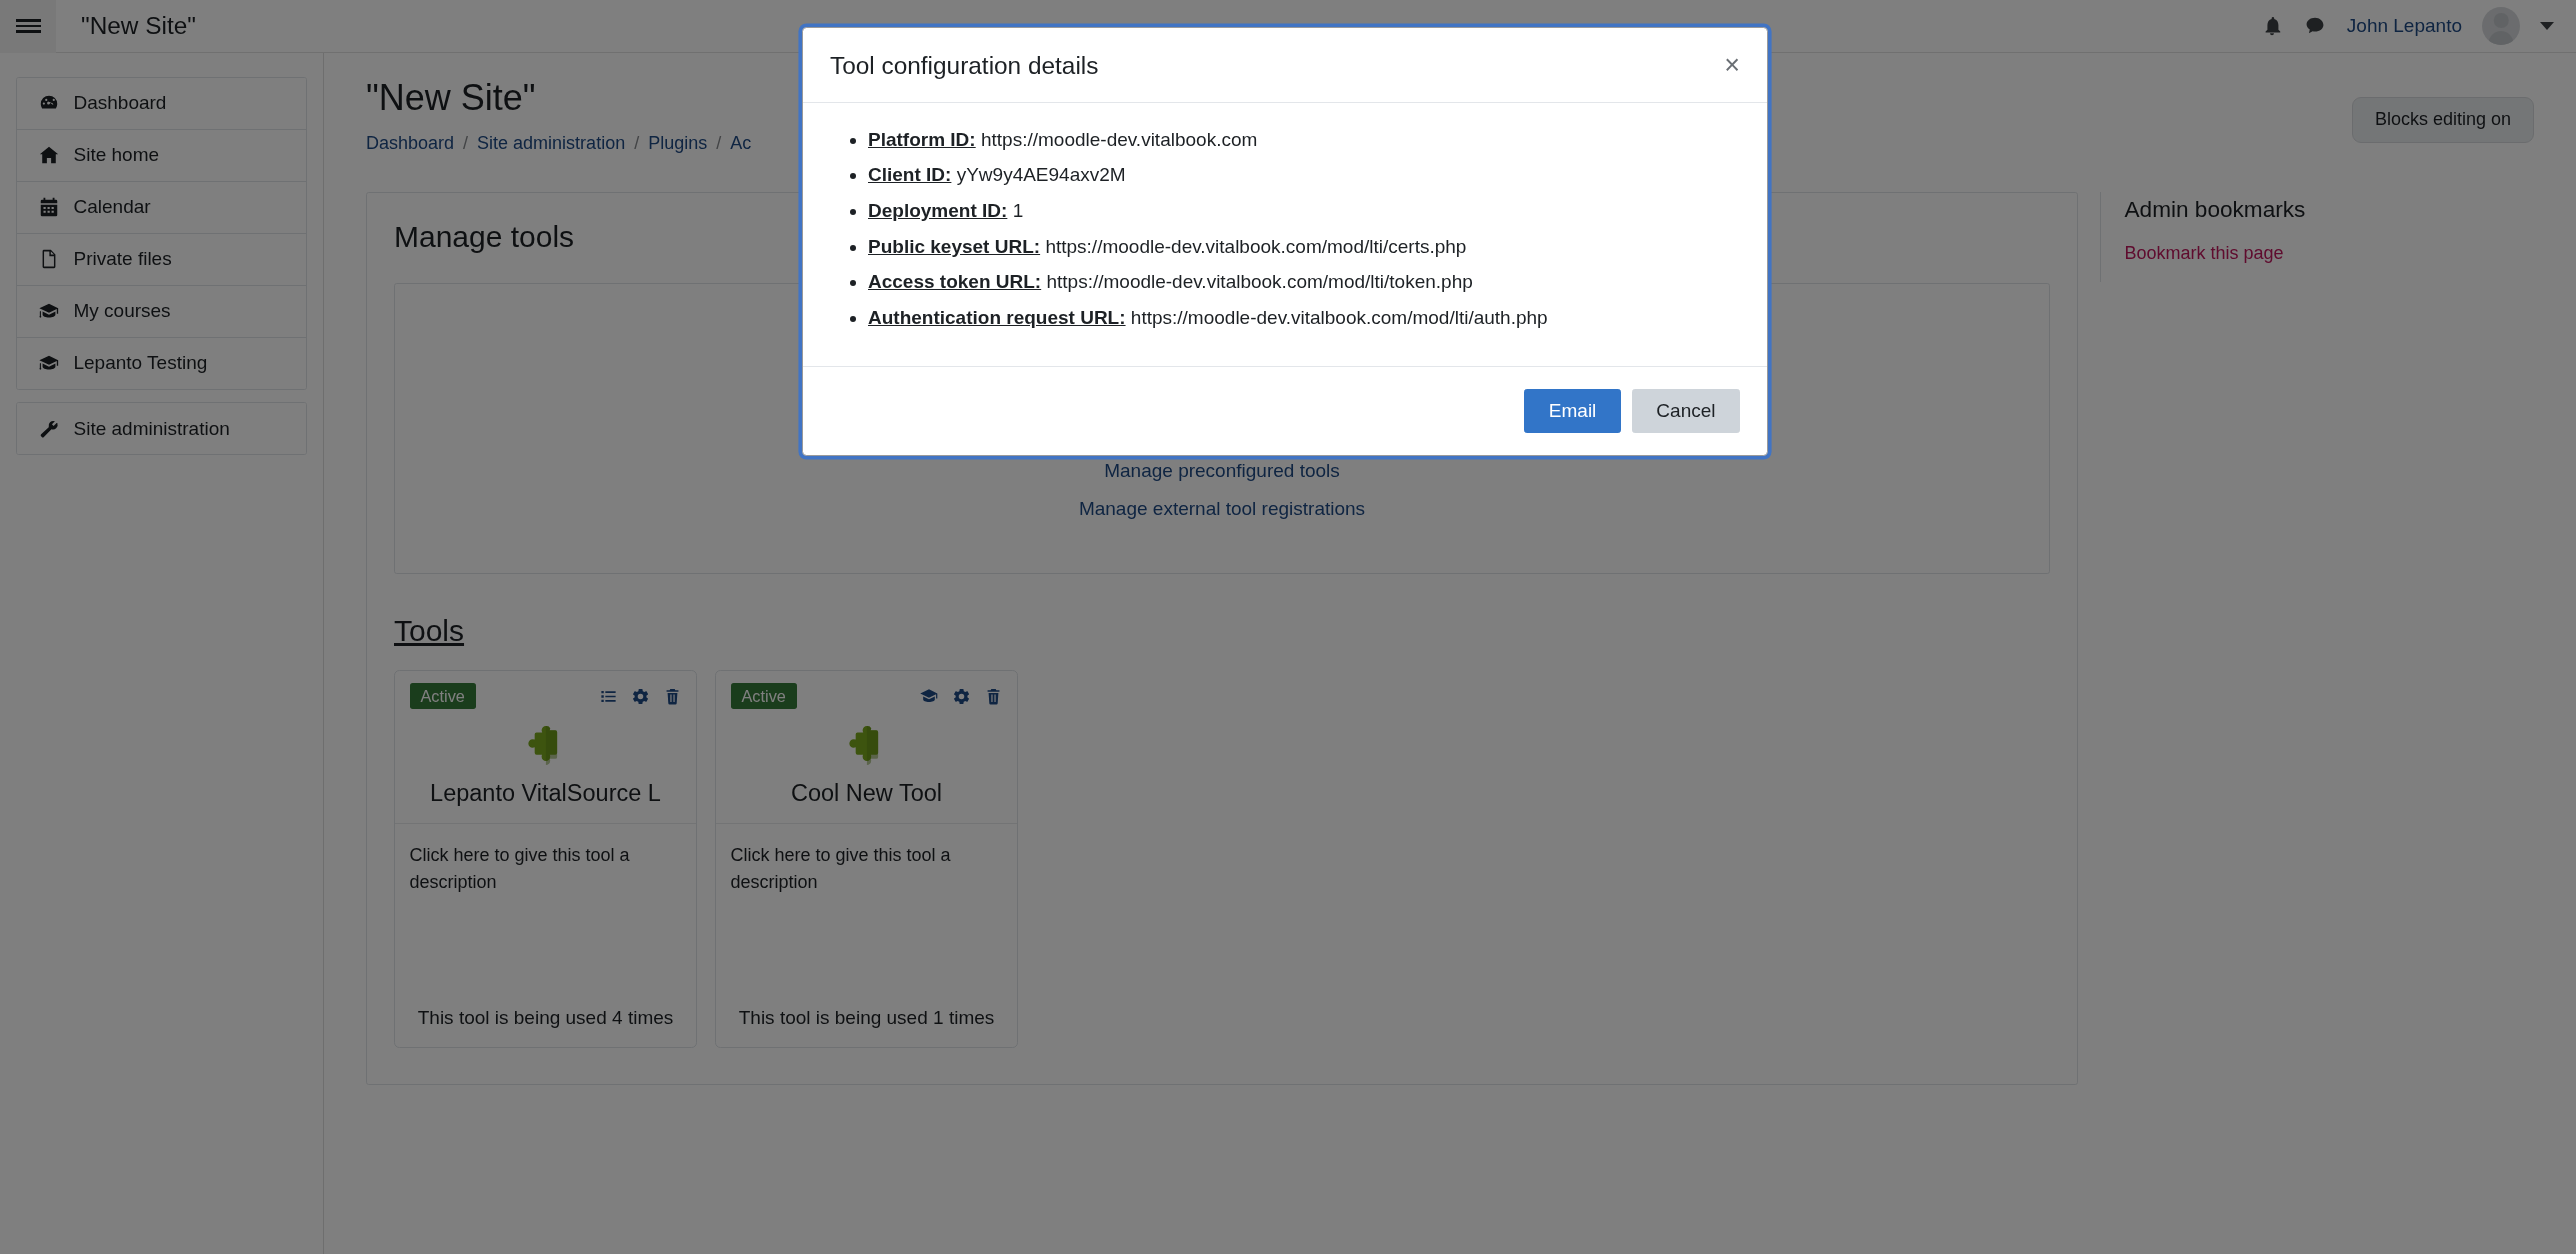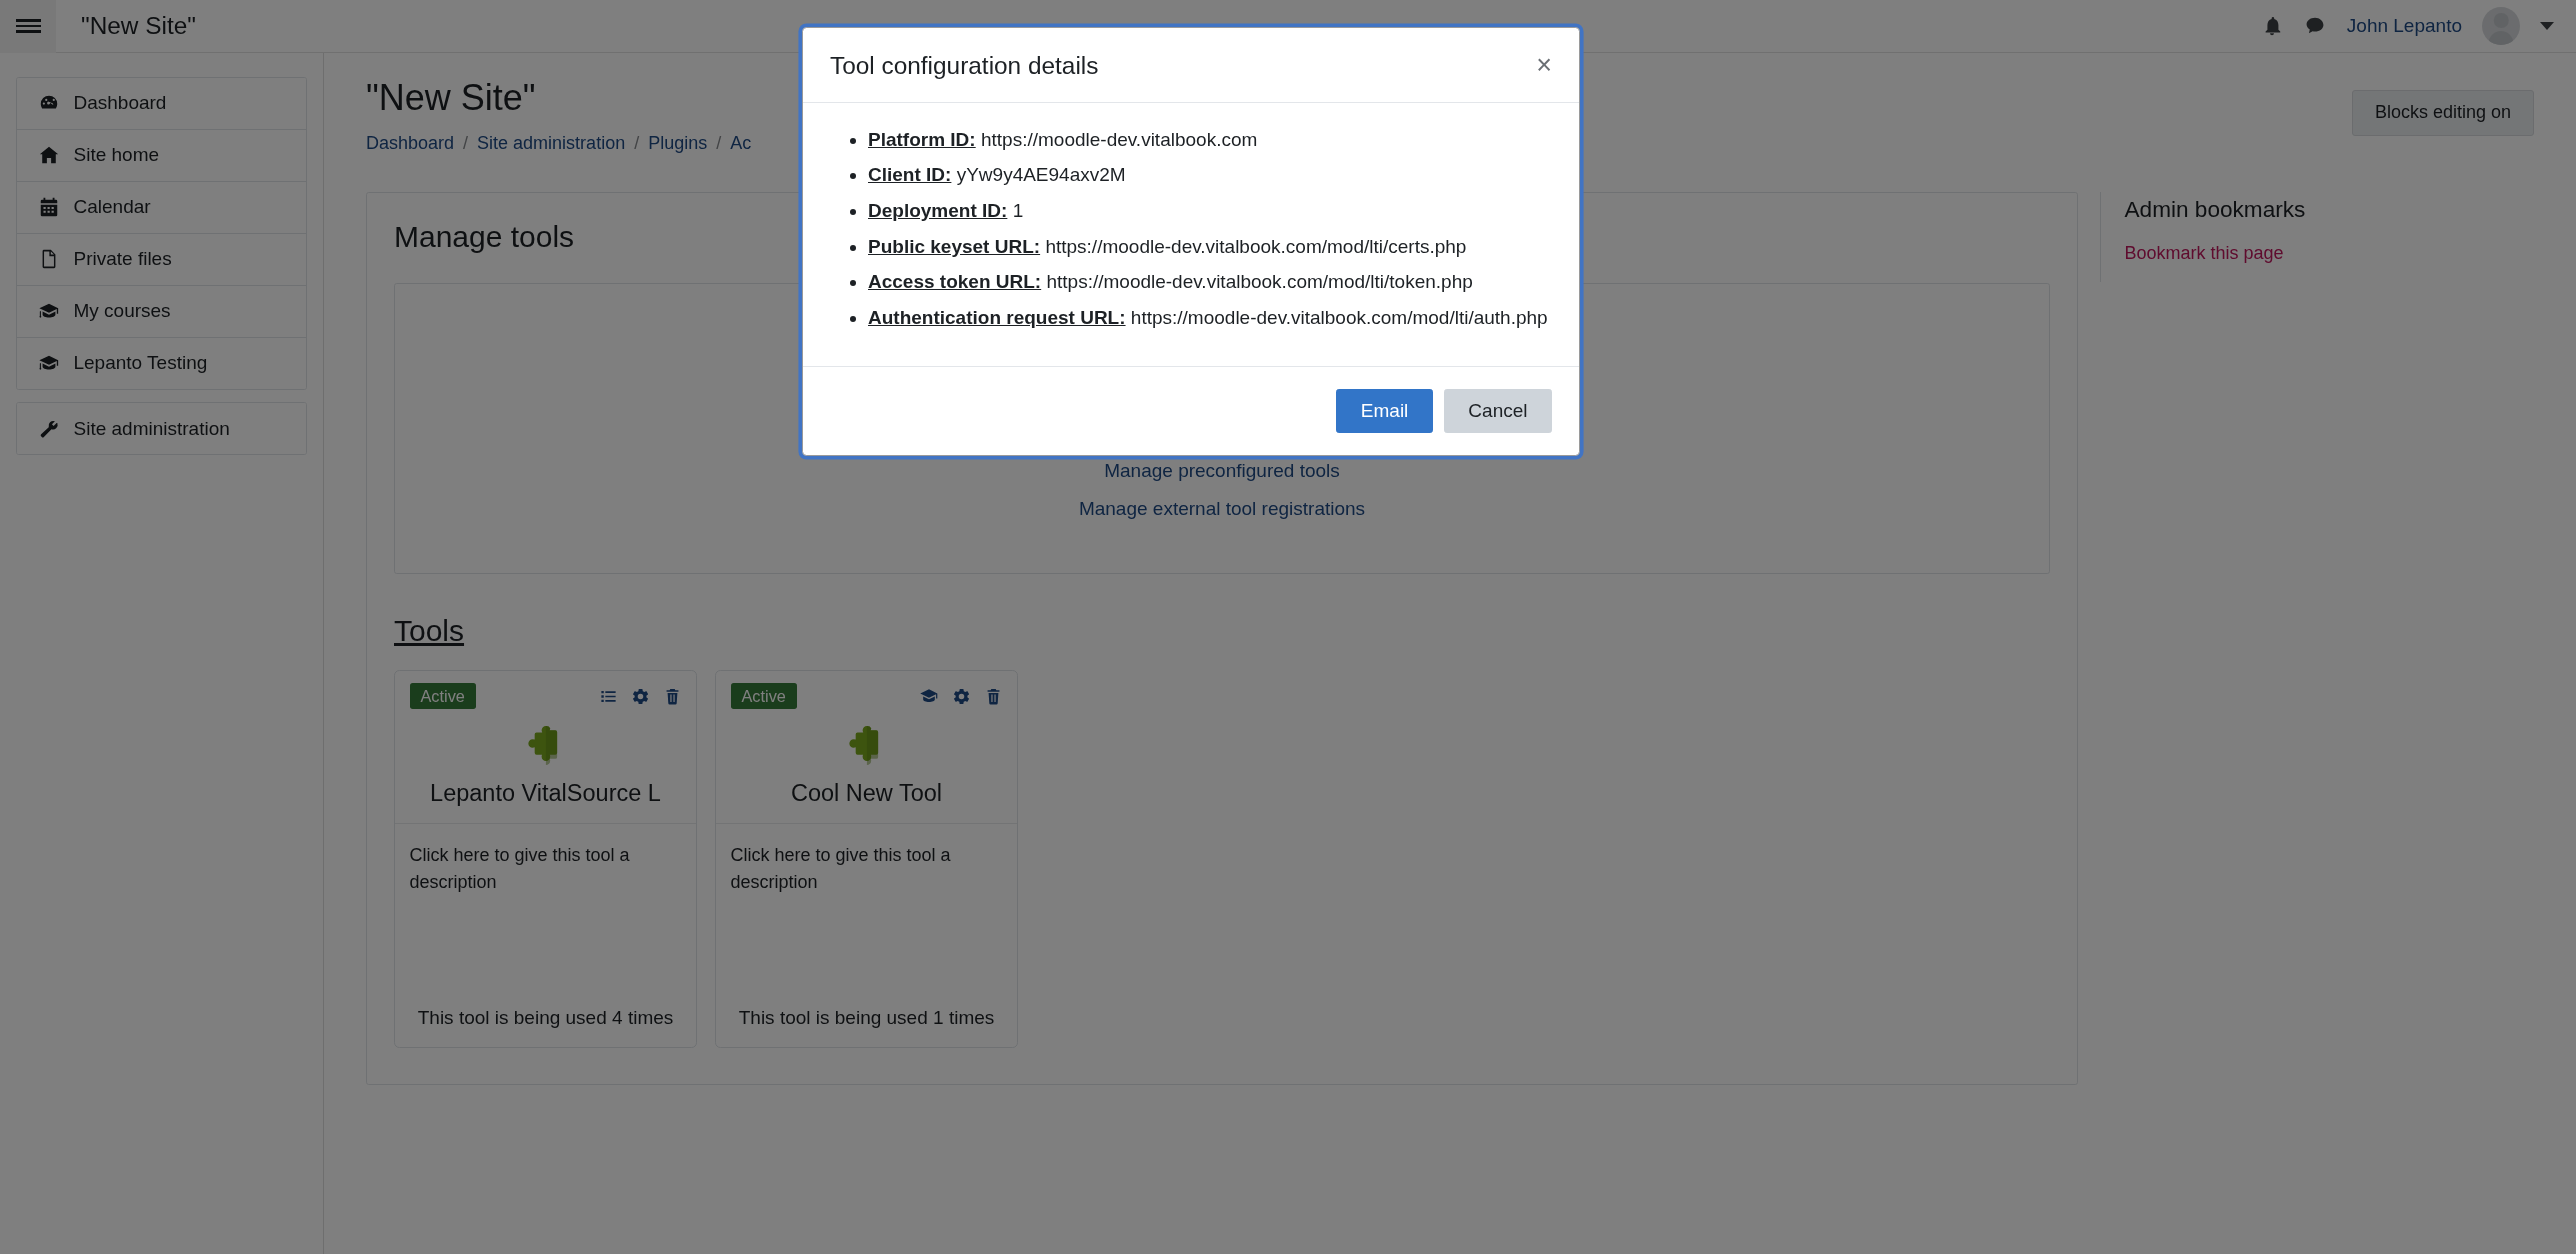--- a/index.html
+++ b/index.html
@@ -79,22 +79,22 @@
     position: absolute; top: 53px; left: 324px; right: 0; bottom: 0;
     background: #fff; padding: 23.5px 42px;
     overflow: hidden;
   }
   .page-head { position: relative; }
   .page-title { font-size: 36px; font-weight: 400; color: #1d2125; }
   .breadcrumb { margin-top: 14.5px; font-size: 18px; color: #6a737b; }
   .breadcrumb a { color: #1f4a85; text-decoration: none; cursor: pointer; }
   .breadcrumb .sep { margin: 0 9px; color: #86898c; }
   .blocks-btn {
-    position: absolute; right: 0; top: 13px;
-    background: #e9ecef; border: 0.9px solid #d6d9dc; border-radius: 3px;
+    position: absolute; right: 0; top: 20px;
+    background: #e9ecef; border: 0.9px solid #d6d9dc; border-radius: 9px;
     padding: 11.8px 22px; font-size: 18px; color: #1d2125; cursor: pointer;
     white-space: nowrap;
   }
 
   .region-wrap { display: flex; gap: 22px; margin-top: 38px; }
   .main-region {
     flex: 1 1 auto;
     border: 0.9px solid #dee2e6; border-radius: 2.7px;
     padding: 27px 27px 36px 27px;
     min-height: 832px;
@@ -168,21 +168,21 @@
     cursor: pointer; flex: 1 1 auto;
   }
   .card-usage { padding: 0 14.5px 18px 14.5px; font-size: 19px; color:#1d2125; text-align:center; }
 
   
   .backdrop {
     position: absolute; inset: 0; background: rgba(0,0,0,0.5); z-index: 50;
   }
   .modal {
     position: absolute; z-index: 60;
-    left: 802px; top: 27px; width: 778px;
+    left: 802px; top: 27px; width: 966px;
     background: #fff;
     border: 0.9px solid #9a9a9a;
     border-radius: 4.5px;
     box-shadow: 0 0 0 3.6px rgba(62,116,200,0.95);
     display: flex; flex-direction: column;
   }
   .modal-header {
     display:flex; align-items:center;
     padding: 23.5px 27px 22px 27px;
     border-bottom: 0.9px solid #e3e6ea;

